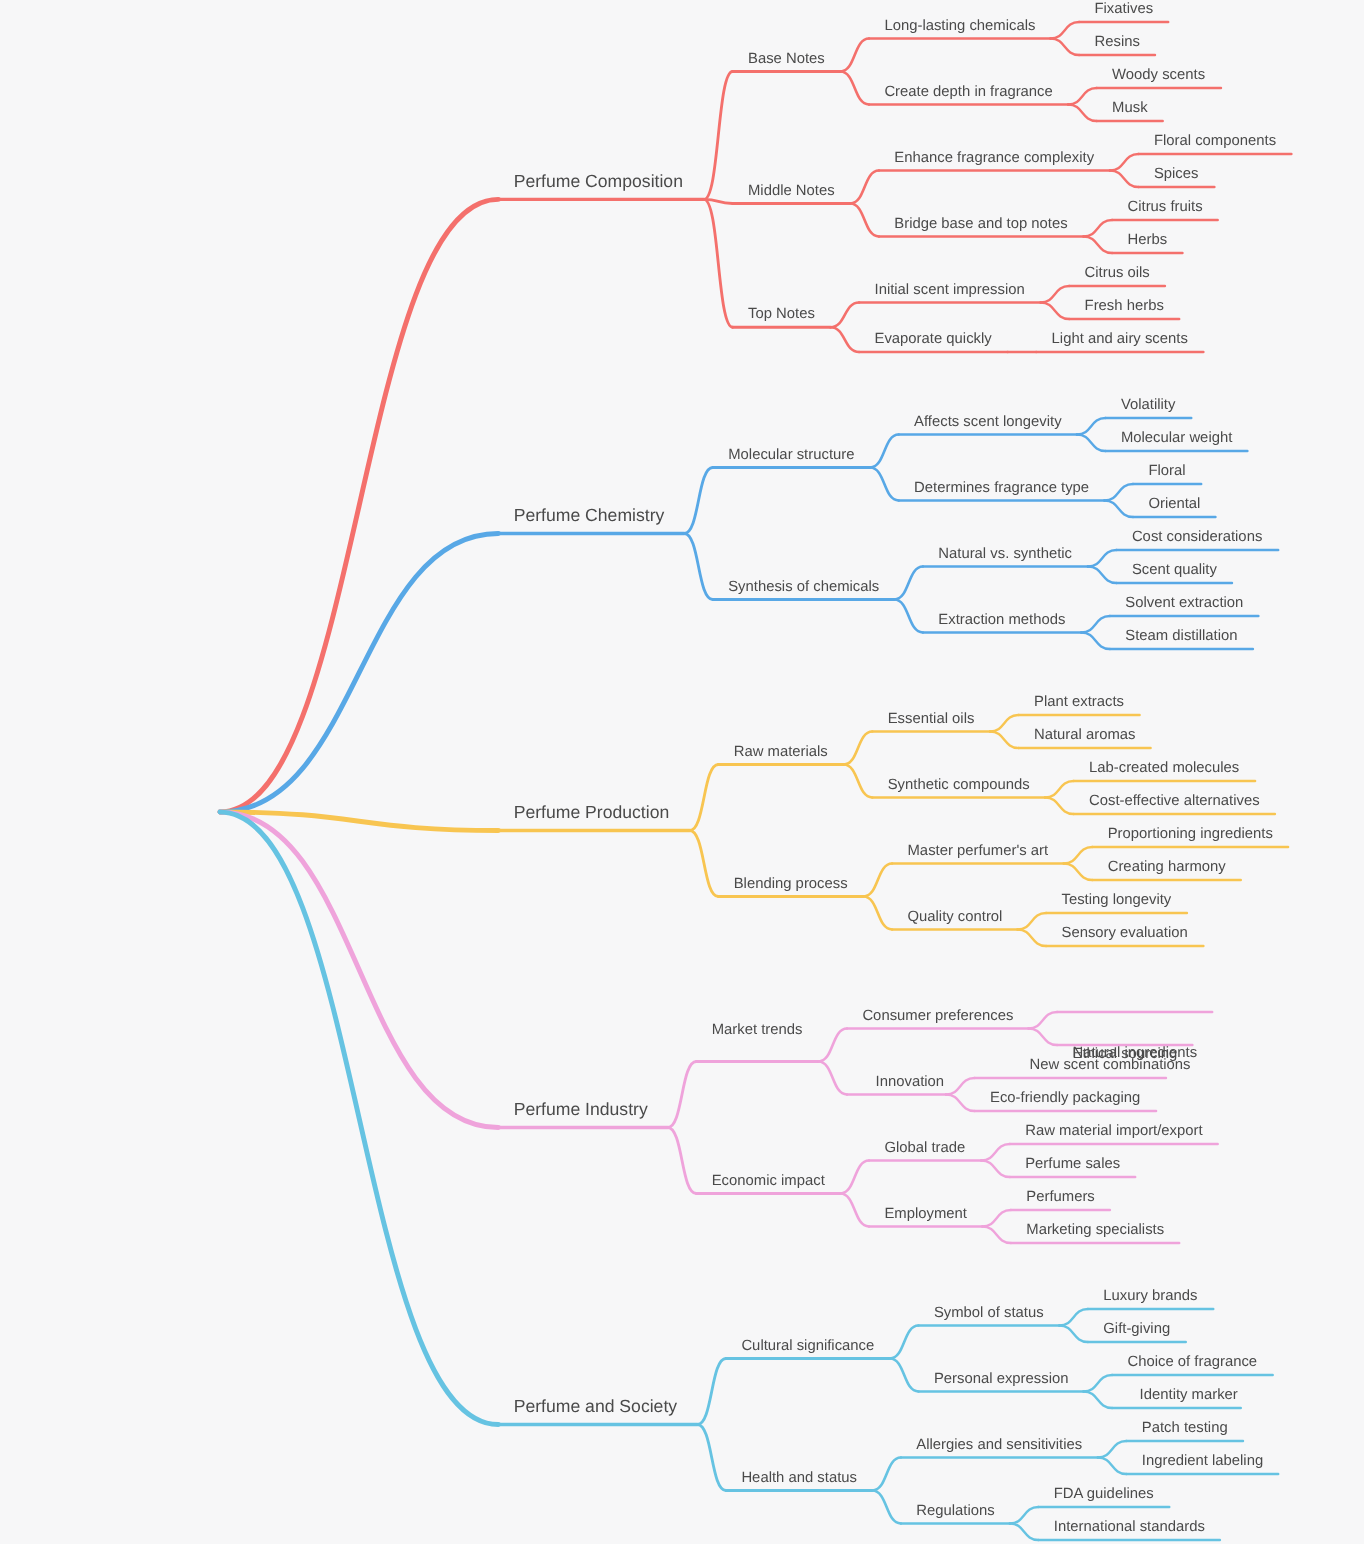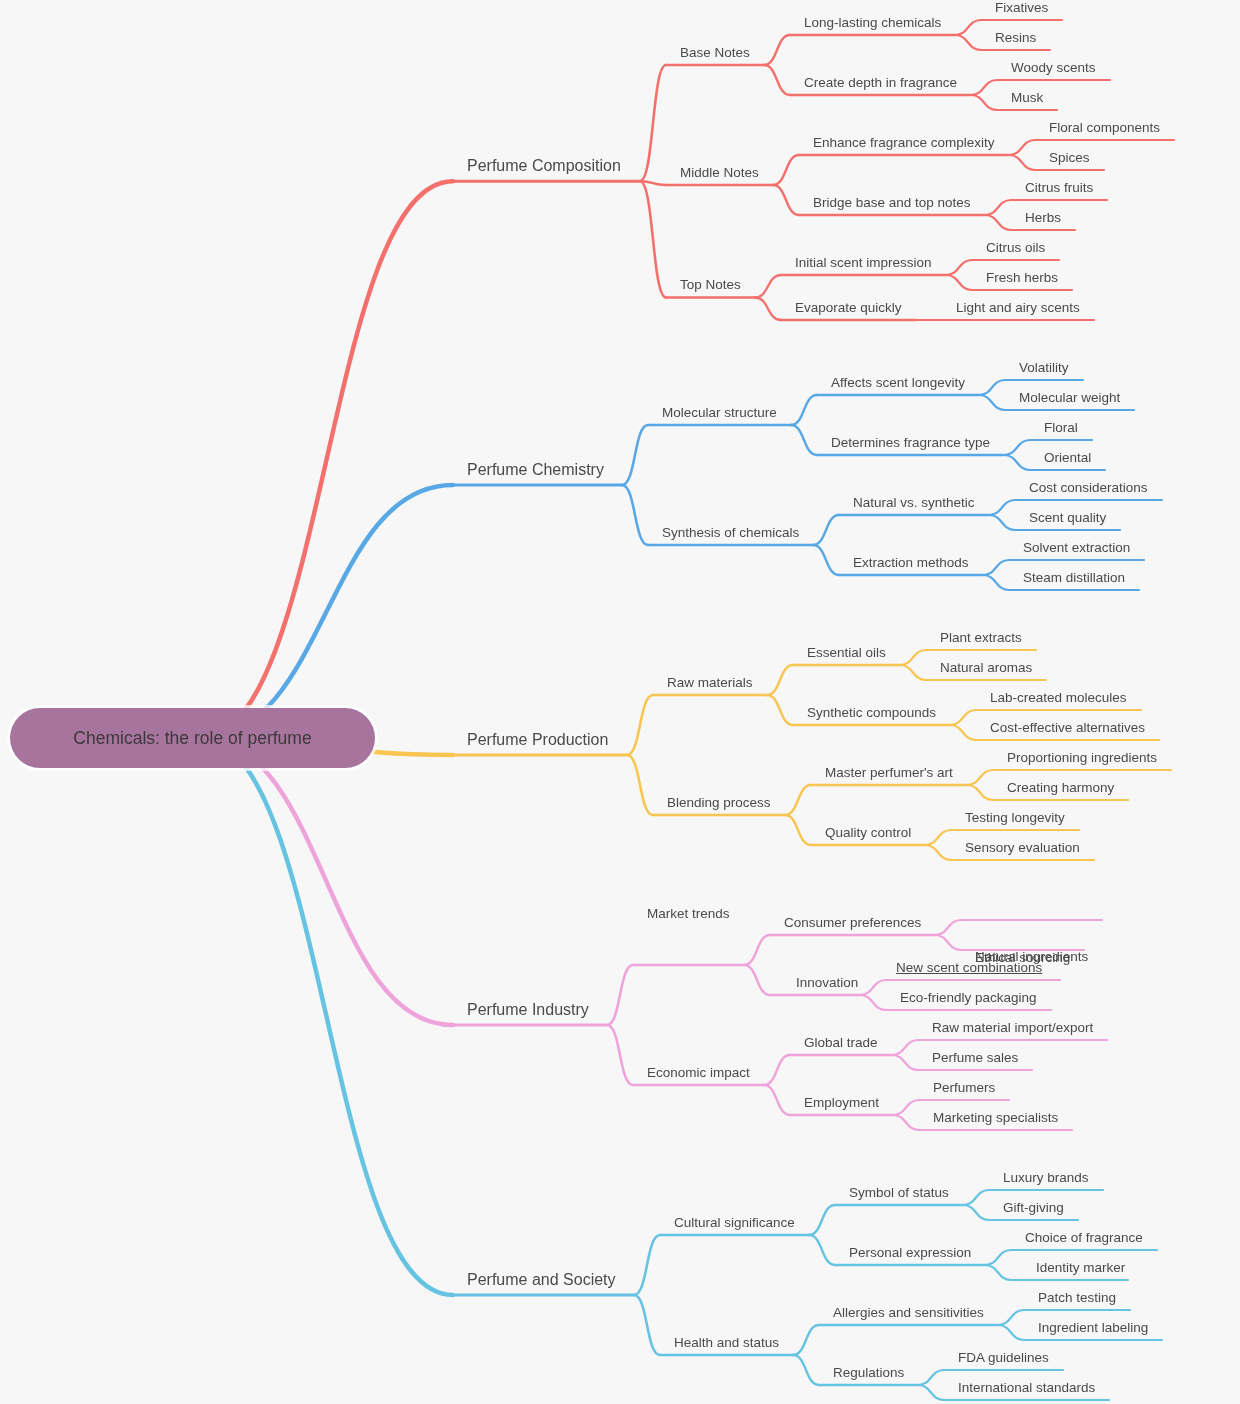--- a/index.html
+++ b/index.html
@@ -188,23 +188,20 @@
       <path d="M 1024 1310 L 1130 1310" fill="none" stroke="#66c3e2" stroke-width="2.2" stroke-linecap="round"></path>
       <path d="M 998 1325 C 1012 1325, 1010 1340, 1024 1340" fill="none" stroke="#66c3e2" stroke-width="2.2" stroke-linecap="round"></path>
       <path d="M 1024 1340 L 1162 1340" fill="none" stroke="#66c3e2" stroke-width="2.2" stroke-linecap="round"></path>
       <path d="M 793 1355 C 807 1355, 805 1385, 819 1385" fill="none" stroke="#66c3e2" stroke-width="2.4" stroke-linecap="round"></path>
       <path d="M 819 1385 L 918 1385" fill="none" stroke="#66c3e2" stroke-width="2.4" stroke-linecap="round"></path>
       <path d="M 918 1385 C 932 1385, 930 1370, 944 1370" fill="none" stroke="#66c3e2" stroke-width="2.2" stroke-linecap="round"></path>
       <path d="M 944 1370 L 1063 1370" fill="none" stroke="#66c3e2" stroke-width="2.2" stroke-linecap="round"></path>
       <path d="M 918 1385 C 932 1385, 930 1400, 944 1400" fill="none" stroke="#66c3e2" stroke-width="2.2" stroke-linecap="round"></path>
       <path d="M 944 1400 L 1109 1400" fill="none" stroke="#66c3e2" stroke-width="2.2" stroke-linecap="round"></path>
     </svg>
-  <div id="rootnode" style="background: rgb(167, 116, 157); color: rgb(62, 56, 61); top: 708.125px;">
-    <span>Chemicals: the role of perfume</span>
-  </div>
   <div id="nodes">
       <span class="node d1" style="left: 467px; top: 156.75px;">Perfume Composition</span>
       <span class="node d2" style="left: 680px; top: 44.5px;">Base Notes</span>
       <span class="node d3" style="left: 804px; top: 14.5px;">Long-lasting chemicals</span>
       <span class="node d4" style="left: 995px; top: -0.5px;">Fixatives</span>
       <span class="node d4" style="left: 995px; top: 29.5px;">Resins</span>
       <span class="node d3" style="left: 804px; top: 74.5px;">Create depth in fragrance</span>
       <span class="node d4" style="left: 1011px; top: 59.5px;">Woody scents</span>
       <span class="node d4" style="left: 1011px; top: 89.5px;">Musk</span>
       <span class="node d2" style="left: 680px; top: 164.5px;">Middle Notes</span>
@@ -244,26 +241,26 @@
       <span class="node d4" style="left: 990px; top: 689.5px;">Lab-created molecules</span>
       <span class="node d4" style="left: 990px; top: 719.5px;">Cost-effective alternatives</span>
       <span class="node d2" style="left: 667px; top: 794.5px;">Blending process</span>
       <span class="node d3" style="left: 825px; top: 764.5px;">Master perfumer's art</span>
       <span class="node d4" style="left: 1007px; top: 749.5px;">Proportioning ingredients</span>
       <span class="node d4" style="left: 1007px; top: 779.5px;">Creating harmony</span>
       <span class="node d3" style="left: 825px; top: 824.5px;">Quality control</span>
       <span class="node d4" style="left: 965px; top: 809.5px;">Testing longevity</span>
       <span class="node d4" style="left: 965px; top: 839.5px;">Sensory evaluation</span>
       <span class="node d1" style="left: 467px; top: 1000.5px;">Perfume Industry</span>
-      <span class="node d2" style="left: 647px; top: 906px;">Market trends</span>
+      <span class="node d2" style="left: 647px; top: 928px;">Market trends</span>
       <span class="node d3" style="left: 784px; top: 914.5px;">Consumer preferences</span>
       <span class="node d4" style="left: 975px; top: 949px;">Natural ingredients</span>
       <span class="node d4" style="left: 975px; top: 929.5px; margin-top: 20px;">Ethical sourcing</span>
       <span class="node d3" style="left: 768px; top: 974.5px; margin-left: 28px;">Innovation</span>
-      <span class="node d4" style="left: 896px; top: 959.5px; text-decoration: underline;">New scent combinations</span>
+      <span class="node d4" style="left: 936px; top: 959.5px;">New scent combinations</span>
       <span class="node d4" style="left: 900px; top: 989.5px;">Eco-friendly packaging</span>
       <span class="node d2" style="left: 647px; top: 1064.5px;">Economic impact</span>
       <span class="node d3" style="left: 804px; top: 1034.5px;">Global trade</span>
       <span class="node d4" style="left: 932px; top: 1019.5px;">Raw material import/export</span>
       <span class="node d4" style="left: 932px; top: 1049.5px;">Perfume sales</span>
       <span class="node d3" style="left: 804px; top: 1094.5px;">Employment</span>
       <span class="node d4" style="left: 933px; top: 1079.5px;">Perfumers</span>
       <span class="node d4" style="left: 933px; top: 1109.5px;">Marketing specialists</span>
       <span class="node d1" style="left: 467px; top: 1270.5px;">Perfume and Society</span>
       <span class="node d2" style="left: 674px; top: 1214.5px;">Cultural significance</span>

